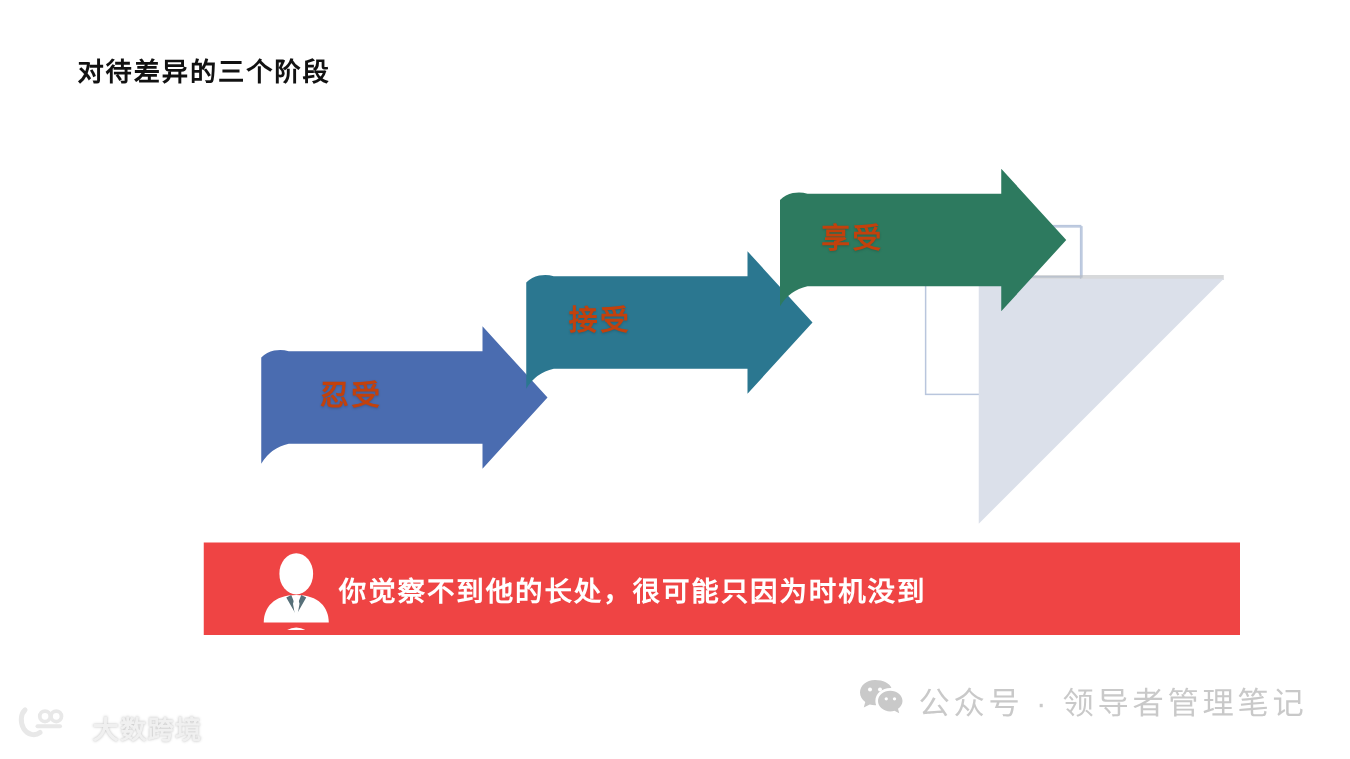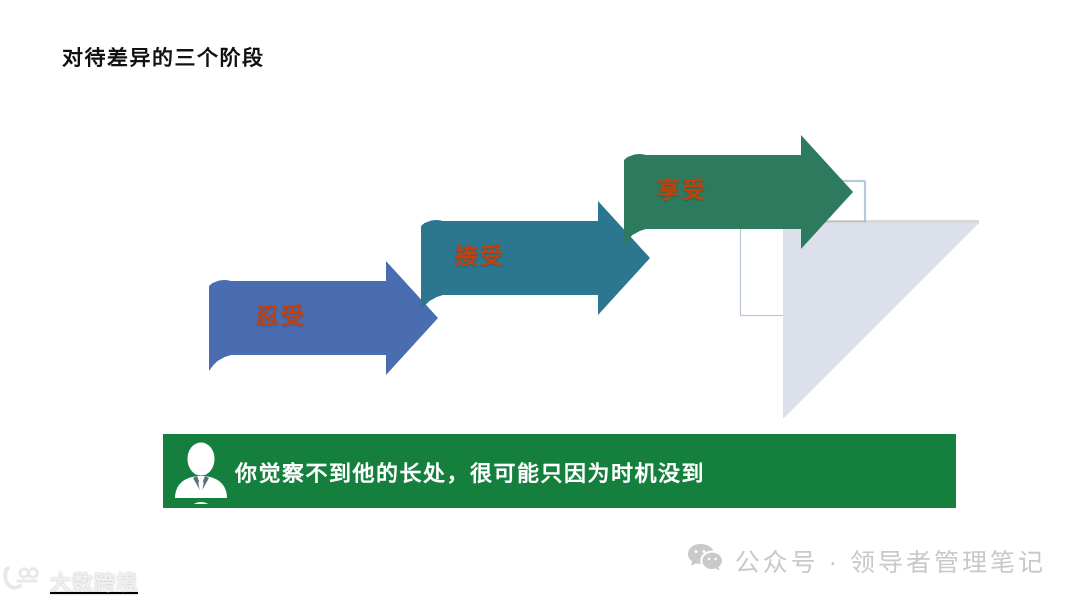--- a/index.html
+++ b/index.html
@@ -98,26 +98,25 @@
     gap: 12px;
   }
   #wechat-watermark-text {
     color: #c9c9c9;
     font-size: 25px;
     letter-spacing: 3px;
     white-space: nowrap;
   }
   #brand-logo {
     position: absolute;
-    left: 2px;
+    left: 14px;
     top: 564px;
     display: flex;
     align-items: center;
-    gap: 4px;
-    text-decoration: underline;
+    gap: 16px;
   }
   #brand-logo-text {
     color: #f0f0f0;
     font-size: 21px;
     font-weight: bold;
     letter-spacing: 1px;
     text-shadow: 0 0 2px rgba(180,180,180,0.9);
     white-space: nowrap;
   }
 </style>
@@ -173,21 +172,21 @@
              L 801,229
              L 646,229
              A 34,34 0 0 0 624,245
              Z"></path>
   </svg>
 
   <div class="arrow-label" id="arrow-label-0">忍受</div>
   <div class="arrow-label" id="arrow-label-1">接受</div>
   <div class="arrow-label" id="arrow-label-2">享受</div>
 
-  <div id="banner" style="background: #15803d;">
+  <div id="banner" style="background: #ef4444; padding-left: 36px;">
     <div id="banner-icon">
       <svg width="56" height="62" viewBox="0 0 56 62" xmlns="http://www.w3.org/2000/svg">
 
         <ellipse cx="28" cy="17" rx="13.5" ry="16.5" fill="#ffffff"></ellipse>
 
         <path d="M 28,34
                  C 10,34 2,44 2,56
                  L 54,56
                  C 54,44 46,34 28,34 Z" fill="#ffffff"></path>
 

